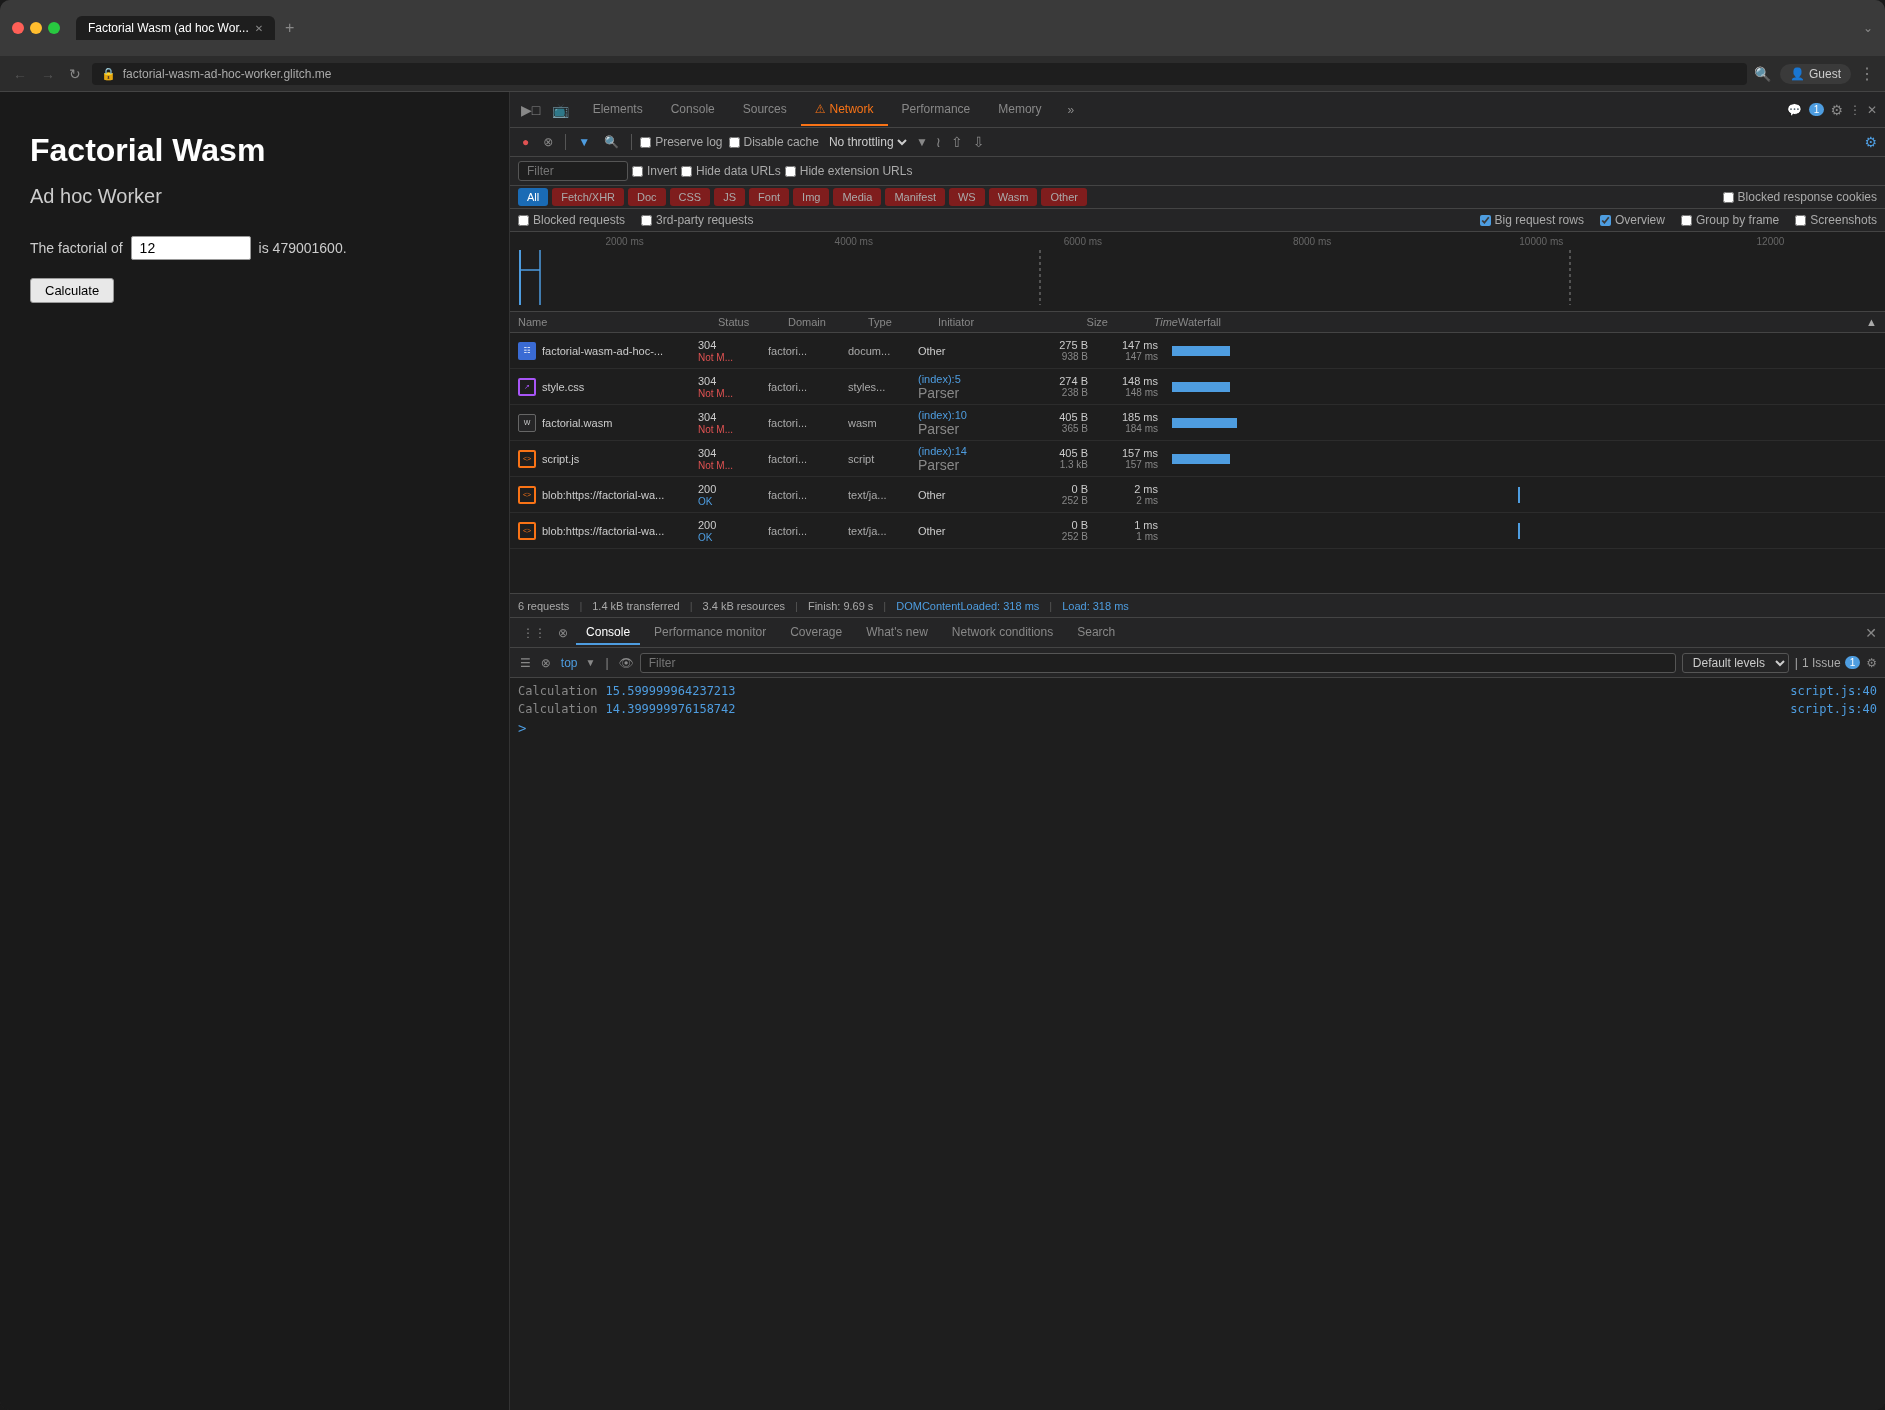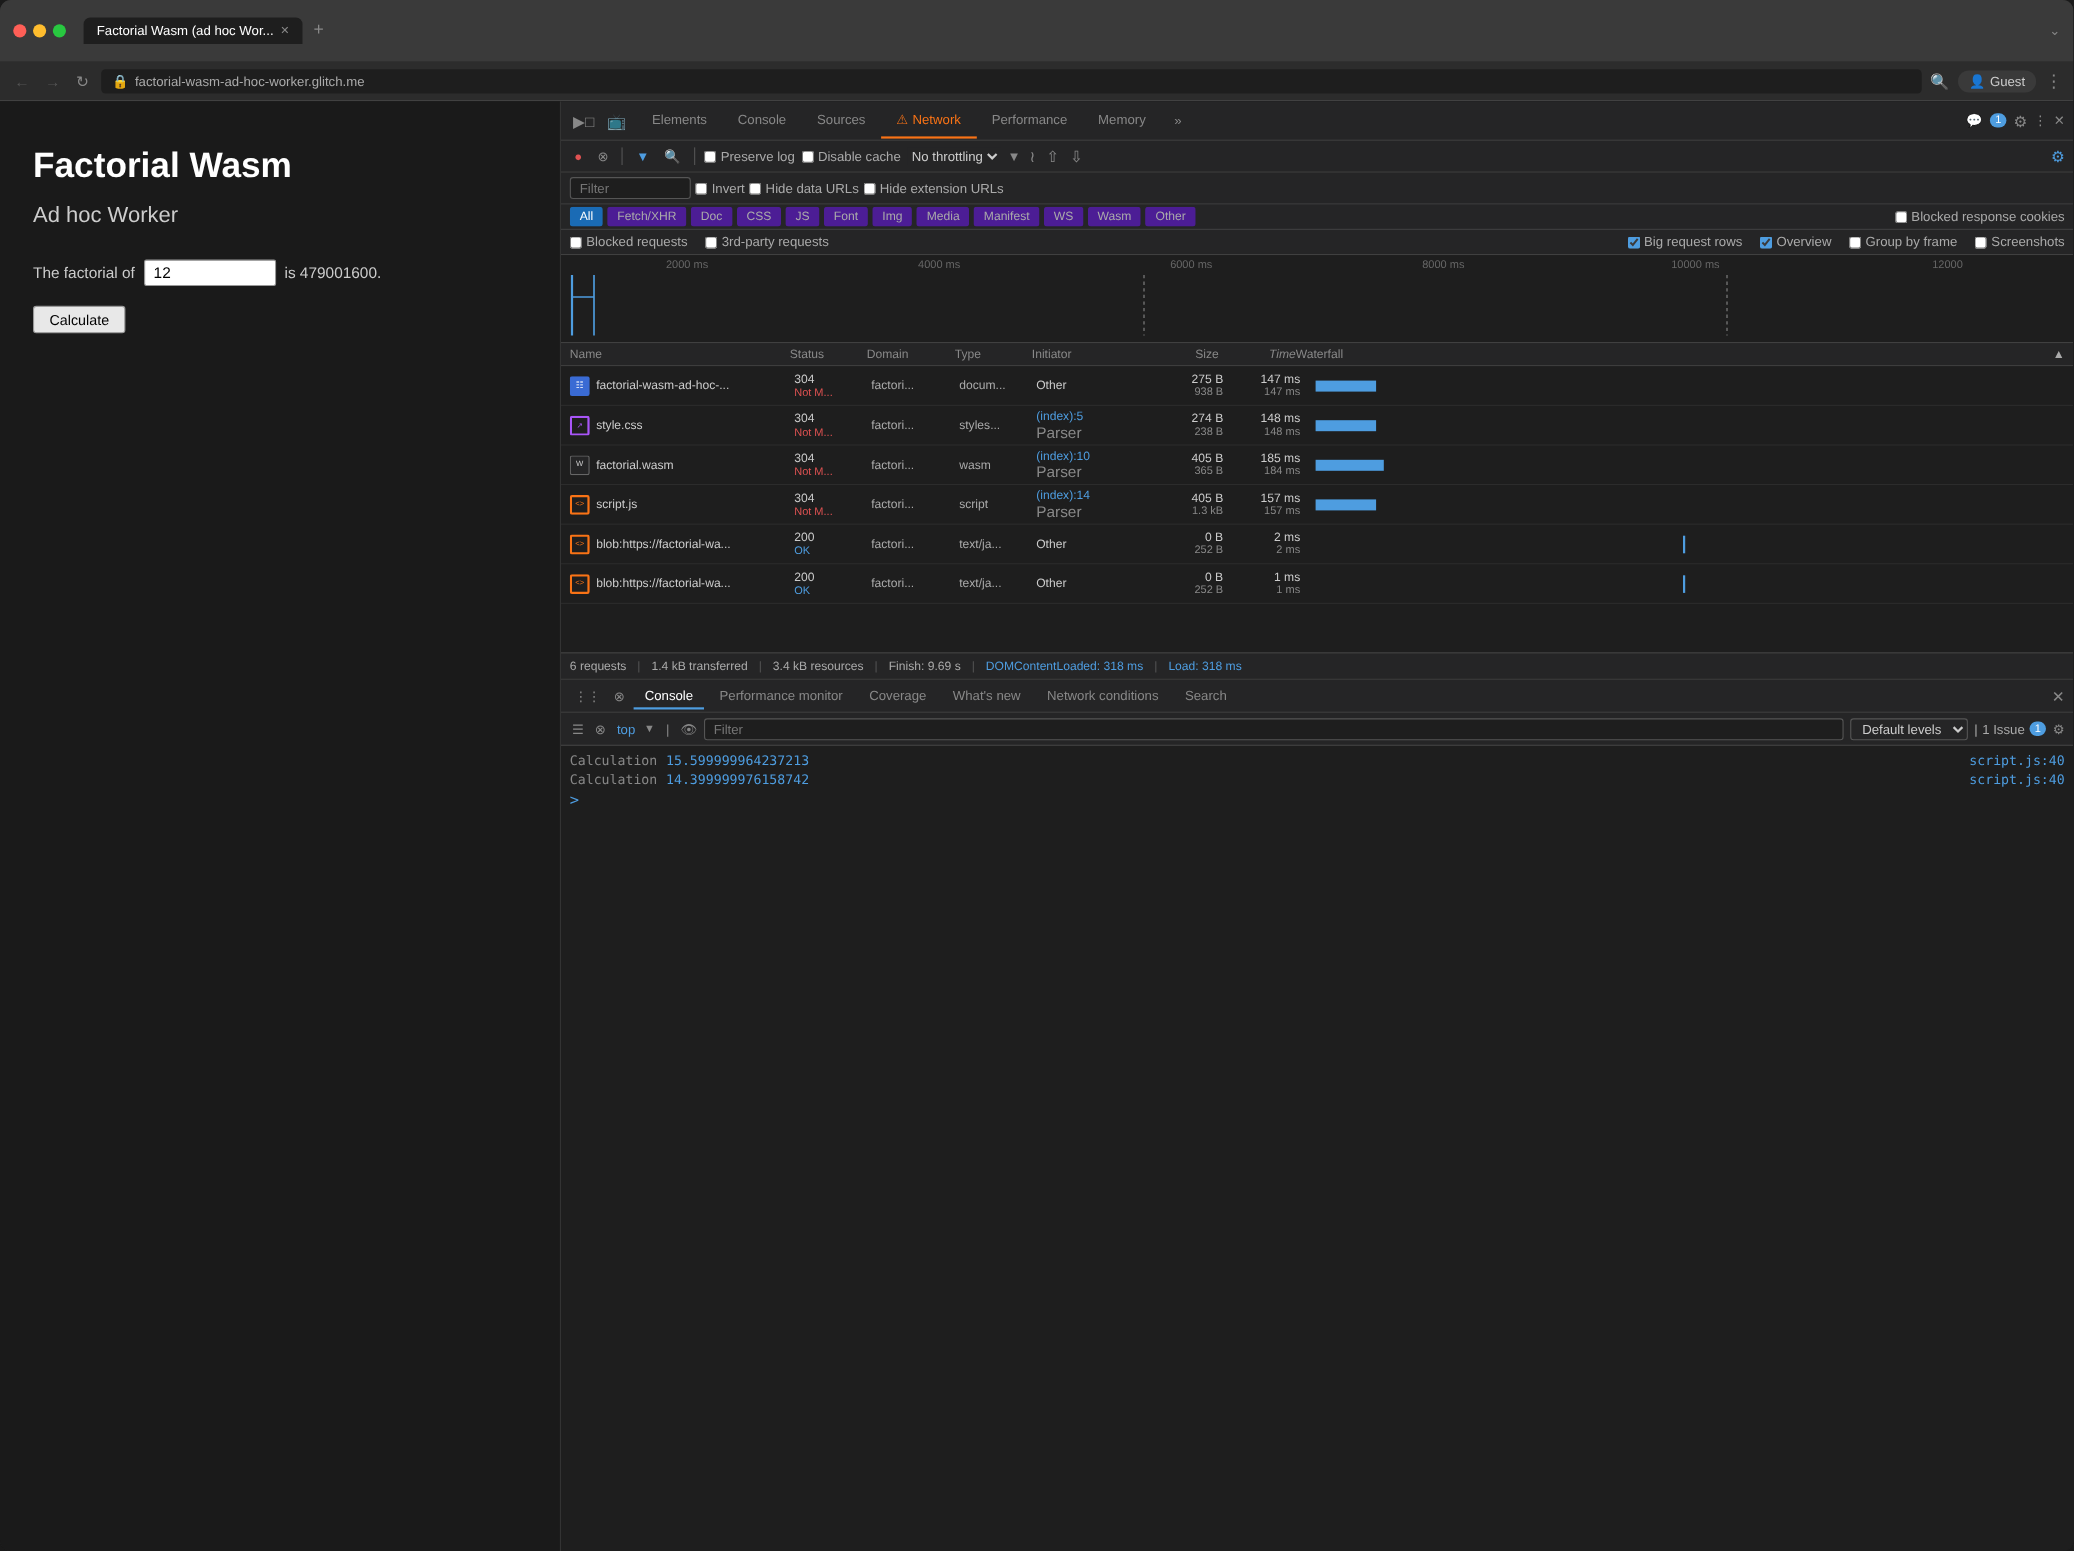--- a/index.html
+++ b/index.html
@@ -52,21 +52,21 @@
     .nt-btn { color: #888; font-size: 12px; cursor: pointer; padding: 2px 4px; }
     .nt-btn.red { color: #e05252; }
     .nt-separator { width: 1px; height: 16px; background: #555; margin: 0 2px; }
     .checkbox-label { display: flex; align-items: center; gap: 4px; color: #aaa; font-size: 12px; cursor: pointer; }
     .cb { width: 11px; height: 11px; }
     .throttle-select { background: #252526; border: none; color: #ccc; font-size: 12px; cursor: pointer; }
     .nt-icon-btn { color: #888; font-size: 14px; cursor: pointer; padding: 2px; }
 
     
     .filter-bar { display: flex; align-items: center; padding: 4px 8px; border-bottom: 1px solid #444; background: #252526; gap: 4px; flex-wrap: wrap; }
-    .filter-chip { padding: 2px 8px; border-radius: 3px; font-size: 11px; cursor: pointer; background: #4c1d95; color: #aaa; border: 1px solid transparent; }
+    .filter-chip { padding: 2px 8px; border-radius: 3px; font-size: 11px; cursor: pointer; background: #7f1d1d; color: #aaa; border: 1px solid transparent; }
     .filter-chip.active { background: #1a6bb5; color: #fff; }
     .filter-input2 { background: #1e1e1e; border: 1px solid #555; color: #ccc; padding: 2px 8px; border-radius: 3px; font-size: 12px; width: 110px; }
     .filter-cb-label { display: flex; align-items: center; gap: 4px; color: #aaa; font-size: 12px; cursor: pointer; margin-left: auto; }
 
     
     .options-bar { display: flex; align-items: center; padding: 4px 8px; border-bottom: 1px solid #444; background: #252526; gap: 16px; }
     .option-cb { display: flex; align-items: center; gap: 4px; color: #aaa; font-size: 12px; cursor: pointer; }
     .option-right { margin-left: auto; display: flex; gap: 16px; }
 
     
@@ -84,21 +84,21 @@
     .col-size { width: 70px; min-width: 70px; text-align: right; }
     .col-time { width: 70px; min-width: 70px; text-align: right; font-style: italic; }
     .col-waterfall { flex: 1; display: flex; align-items: center; justify-content: space-between; }
     .sort-arrow { color: #aaa; }
 
     
     .table-body { flex: 1; overflow-y: auto; background: #1e1e1e; }
     .table-row { display: flex; align-items: center; padding: 2px 8px; border-bottom: 1px solid #2c2c2c; font-size: 11px; color: #ccc; min-height: 36px; }
     .row-icon { width: 18px; height: 18px; margin-right: 6px; flex-shrink: 0; }
     .row-name { flex: 0 0 180px; overflow: hidden; text-overflow: ellipsis; white-space: nowrap; display: flex; align-items: center; }
-    .row-status { width: 70px; min-width: 70px; margin-left: 24px; }
+    .row-status { width: 70px; min-width: 70px; }
     .status-main { color: #ccc; font-size: 11px; }
     .status-sub { color: #e05252; font-size: 10px; }
     .row-domain { width: 80px; min-width: 80px; overflow: hidden; text-overflow: ellipsis; white-space: nowrap; color: #aaa; }
     .row-type { width: 70px; min-width: 70px; color: #aaa; }
     .row-initiator { width: 100px; min-width: 100px; overflow: hidden; text-overflow: ellipsis; white-space: nowrap; }
     .initiator-link { color: #4e9de0; }
     .initiator-sub { color: #888; font-size: 14px; display: block; }
     .row-size { width: 70px; min-width: 70px; text-align: right; }
     .size-main { color: #ccc; }
     .size-sub { color: #888; font-size: 10px; display: block; text-align: right; }

